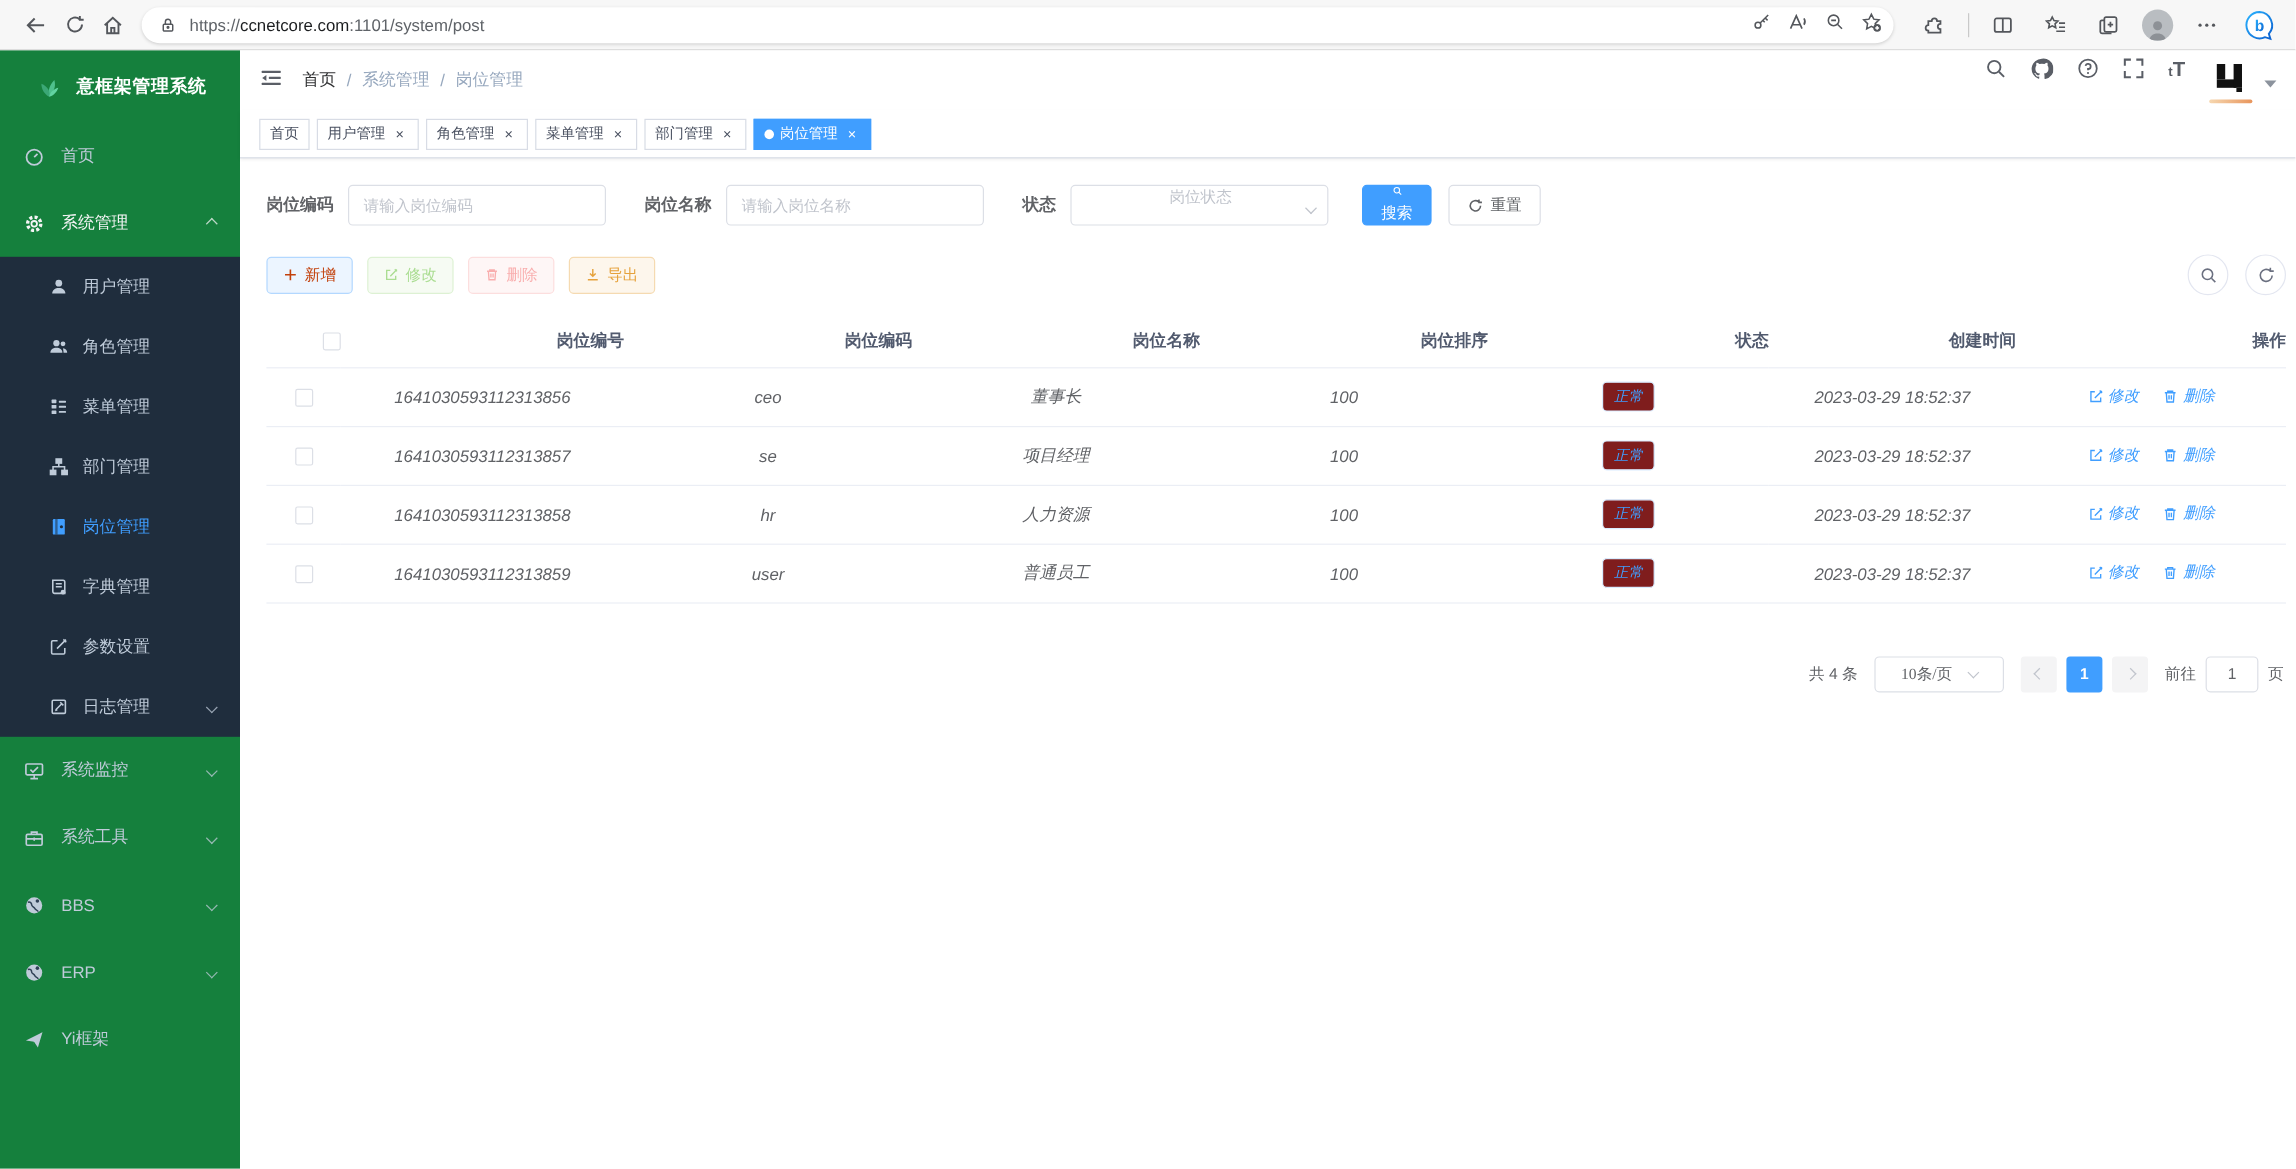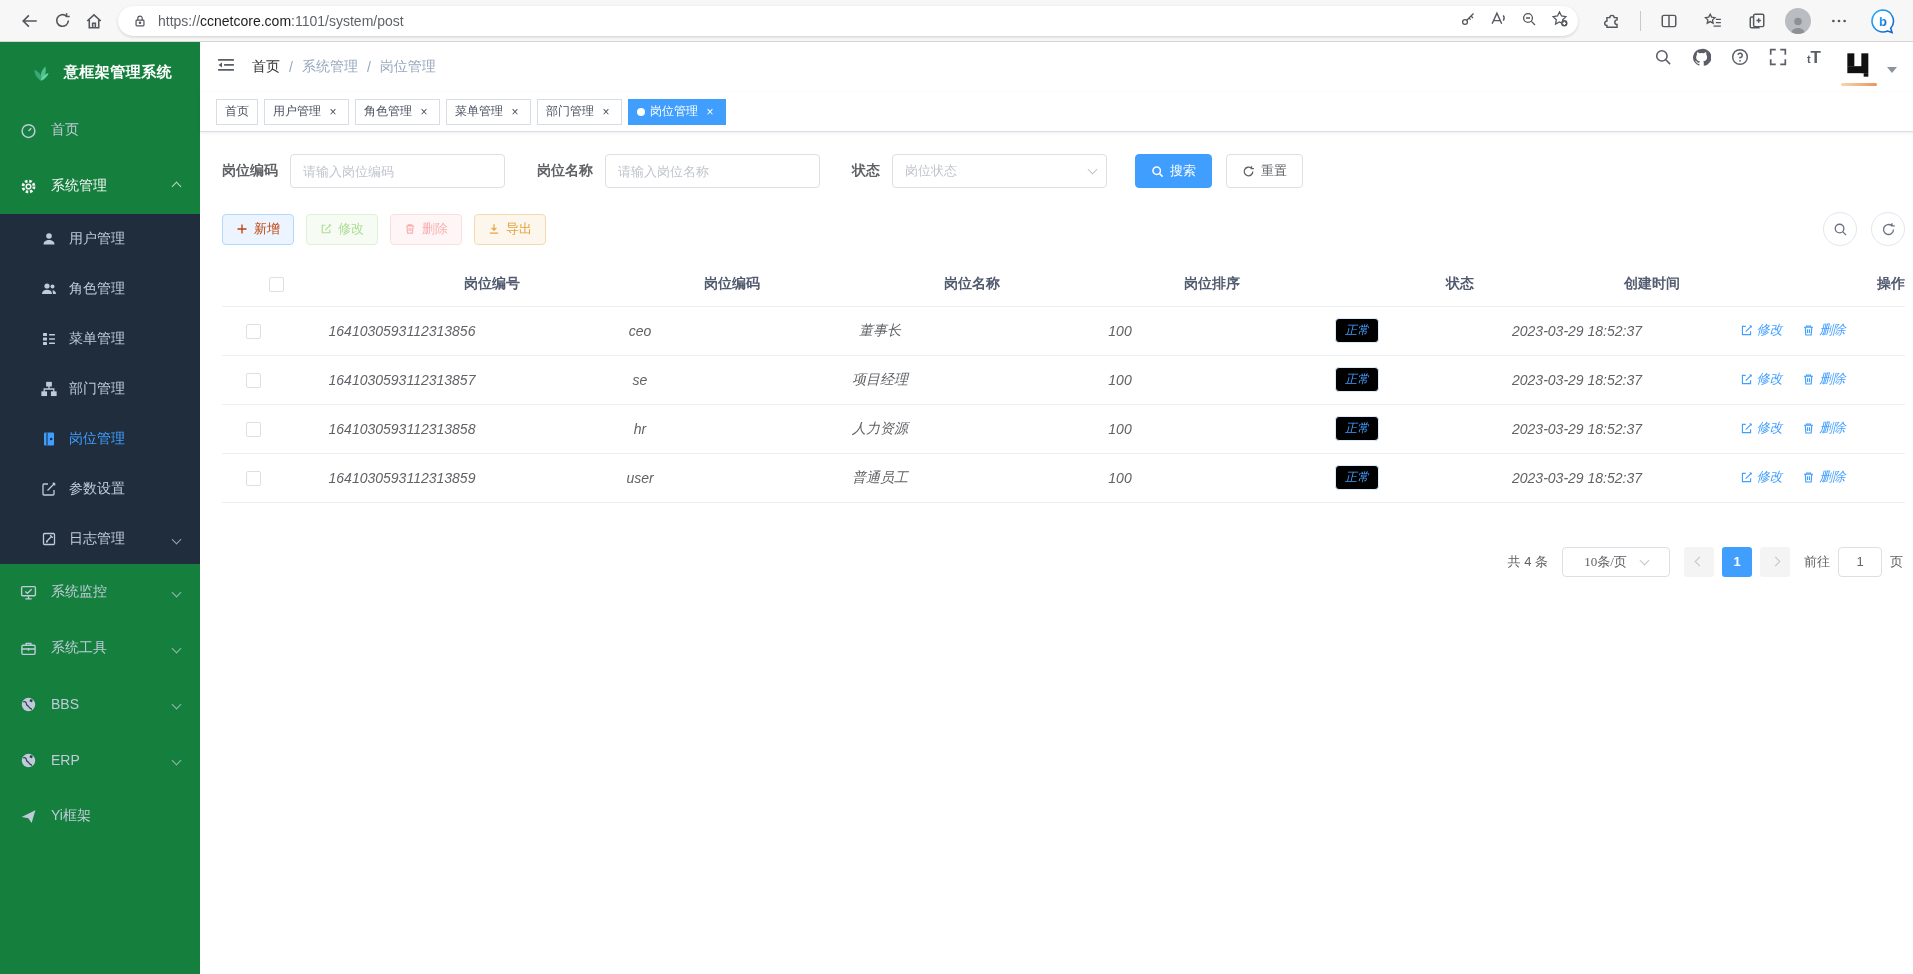--- a/index.html
+++ b/index.html
@@ -59,44 +59,44 @@
   .tag .dot { width:8px; height:8px; border-radius:50%; background:#fff; display:inline-block; }
 
   
   .content { padding:14px 8px 0 22px; flex:1; min-width:0; }
 
   .filter-row { display:flex; align-items:center; margin-top:8px; }
   .fgroup { display:flex; align-items:center; margin-right:32px; }
   .flabel { font-size:14px; font-weight:bold; color:#606266; margin-right:12px; white-space:nowrap; }
   .tinput { width:215px; height:34px; border:1px solid #dcdfe6; border-radius:4px; padding:0 12px; font-size:13px; color:#606266; outline:none; font-family:inherit; }
   .tinput::placeholder { color:#c0c4cc; }
-  .fake-select { width:215px; height:34px; border:1px solid #dcdfe6; border-radius:4px; padding:0 10px 0 12px; font-size:13px; color:#c0c4cc; display:flex; align-items:center; cursor:pointer; }
+  .fake-select { width:215px; height:34px; border:1px solid #dcdfe6; border-radius:4px; padding:0 10px 0 12px; font-size:13px; color:#c0c4cc; display:flex; align-items:center; cursor:pointer;flex-direction:column; }
   .fake-select .chev { margin-left:auto; color:#c0c4cc; opacity:1; margin-top:-3px; }
   .btn { height:34px; border-radius:4px; border:1px solid transparent; display:inline-flex; align-items:center; gap:6px; padding:0 15px; font-size:13px; cursor:pointer; font-family:inherit; background:#fff; }
   .btn svg { display:block; }
   .btn-primary { background:#409eff; border-color:#409eff; color:#fff; }
   .btn-plain { border-color:#dcdfe6; color:#606266; }
-  .filter-row .btn-primary { margin-left:28px; }
+  .filter-row .btn-primary { margin-left:28px;flex-direction:column; }
   .filter-row .btn-plain { margin-left:14px; }
 
   .toolbar-row { display:flex; align-items:center; margin-top:24px; }
   .btn.sm { height:31px; padding:0 13px; font-size:13px; }
   .btn-add { background:#ecf5ff; border-color:#b3d8ff; color:#c2410c; }
   .btn-edit { background:#f0f9eb; border-color:#c2e7b0; color:#67c23a; opacity:.55; cursor:not-allowed; }
   .btn-del { background:#fef0f0; border-color:#fbc4c4; color:#f56c6c; opacity:.55; cursor:not-allowed; }
   .btn-exp { background:#fdf6ec; border-color:#f5dab1; color:#e6a23c; }
   .toolbar-row .btn { margin-right:12px; }
   .tool-circles { margin-left:auto; display:flex; gap:14px; }
   .circle-btn { width:34px; height:34px; border-radius:50%; border:1px solid #e3e6f0; background:#fff; display:flex; align-items:center; justify-content:center; color:#6b7080; cursor:pointer; }
 
   table.grid { width:100%; border-collapse:collapse; margin-top:16px; table-layout:fixed; }
   .grid th { height:44px; font-size:14px; color:#515a6e; font-weight:bold; border-bottom:1px solid #ebeef5; text-align:right; }
   .grid td { height:49px; font-size:14px; color:#606266; border-bottom:1px solid #ebeef5; text-align:center;font-style:italic; }
   .cb { width:15px; height:15px; border:1px solid #dcdfe6; border-radius:2px; background:#fff; display:inline-block; vertical-align:middle; cursor:pointer; }
-  .badge { display:inline-block; padding:3px 9px; font-size:12px; color:#409eff; background:#000000; border:1px solid #d9ecff; border-radius:4px; }
+  .badge { display:inline-block; padding:3px 9px; font-size:12px; color:#409eff; background:#7f1d1d; border:1px solid #d9ecff; border-radius:4px; }
   .op-link { color:#409eff; font-size:13px; display:inline-flex; align-items:center; gap:4px; cursor:pointer; }
   .op-link + .op-link { margin-left:16px; }
 
   .pagination { margin-top:44px; display:flex; align-items:center; justify-content:flex-end; gap:14px; padding-right:2px; font-size:13px; color:#606266; }
   .psel { width:108px; height:30px; border:1px solid #dcdfe6; border-radius:4px; display:flex; align-items:center; justify-content:center; gap:14px; color:#606266; cursor:pointer;font-family:Liberation Serif, serif; }
   .psel .chev { margin-left:0; color:#c0c4cc; opacity:1; margin-top:-3px; }
   .pgbtn { width:30px; height:30px; border-radius:3px; background:#f4f4f5; display:flex; align-items:center; justify-content:center; color:#c0c4cc; cursor:pointer; }
   .pgbtn .chev { margin:0; opacity:1; }
   .chev.left { transform:rotate(135deg); }
   .chev.right { transform:rotate(-45deg); }
@@ -300,20 +300,30 @@
       </div>
       <div class="smi active-item">
         <span class="sideicon">
           <svg width="16" height="16" viewBox="0 0 16 16">
               <rect x="3" y="1.5" width="10" height="13" rx="1" fill="currentColor"></rect>
               <circle cx="10.2" cy="8" r="1.3" fill="#1f2d3d"></circle>
               <rect x="5" y="1.5" width="2" height="13" fill="#1f2d3d" opacity=".55"></rect>
             </svg>
         </span>
         <span>岗位管理</span>
+      </div>
+      <div class="smi">
+        <span class="sideicon">
+          <svg width="16" height="16" viewBox="0 0 16 16" fill="none" stroke="currentColor" stroke-width="1.3">
+              <path d="M3 2.5h8.5a1.5 1.5 0 0 1 1.5 1.5v9.5H4.5A1.5 1.5 0 0 1 3 12z"></path>
+              <path d="M5.5 5.5h5M5.5 8h5"></path>
+              <circle cx="11.5" cy="12.5" r="2" fill="currentColor" stroke="none"></circle>
+            </svg>
+        </span>
+        <span>字典管理</span>
       </div>
       <div class="smi">
         <span class="sideicon">
           <svg width="16" height="16" viewBox="0 0 16 16" fill="none" stroke="currentColor" stroke-width="1.3">
               <path d="M13 9v4a1 1 0 0 1-1 1H3a1 1 0 0 1-1-1V4a1 1 0 0 1 1-1h4"></path>
               <path d="M6.5 9.5L14 2M11.8 1.8L14.2 4.2"></path>
             </svg>
         </span>
         <span>参数设置</span>
       </div>

